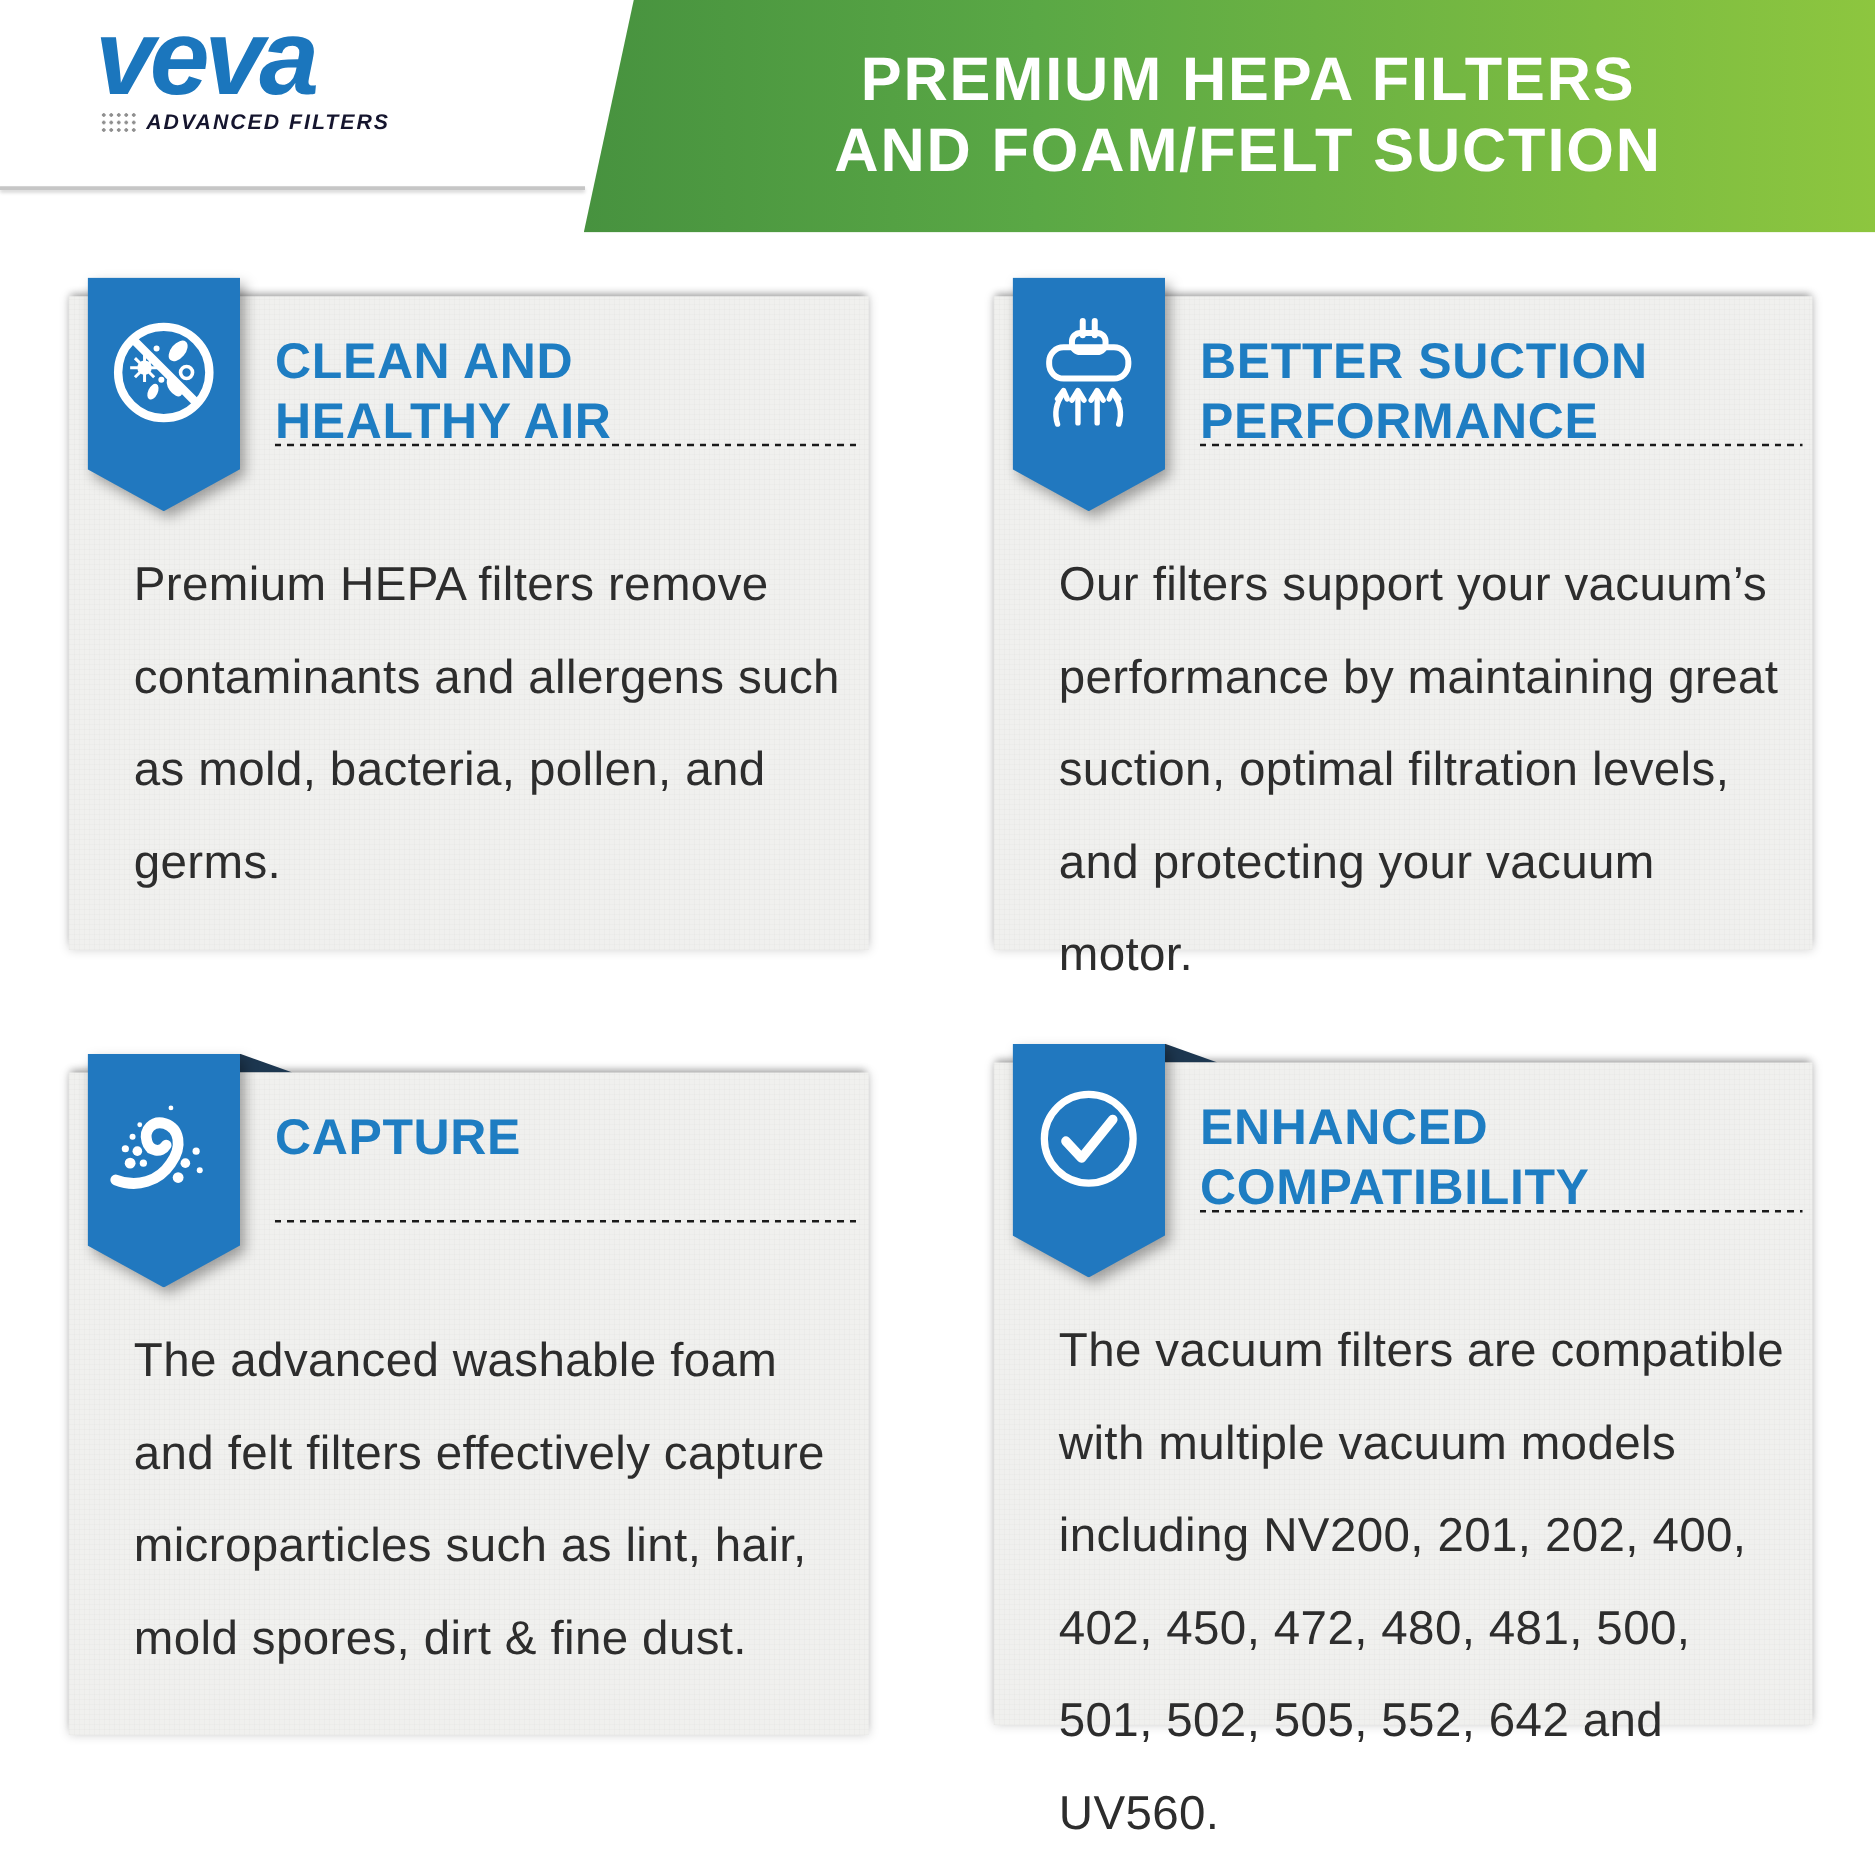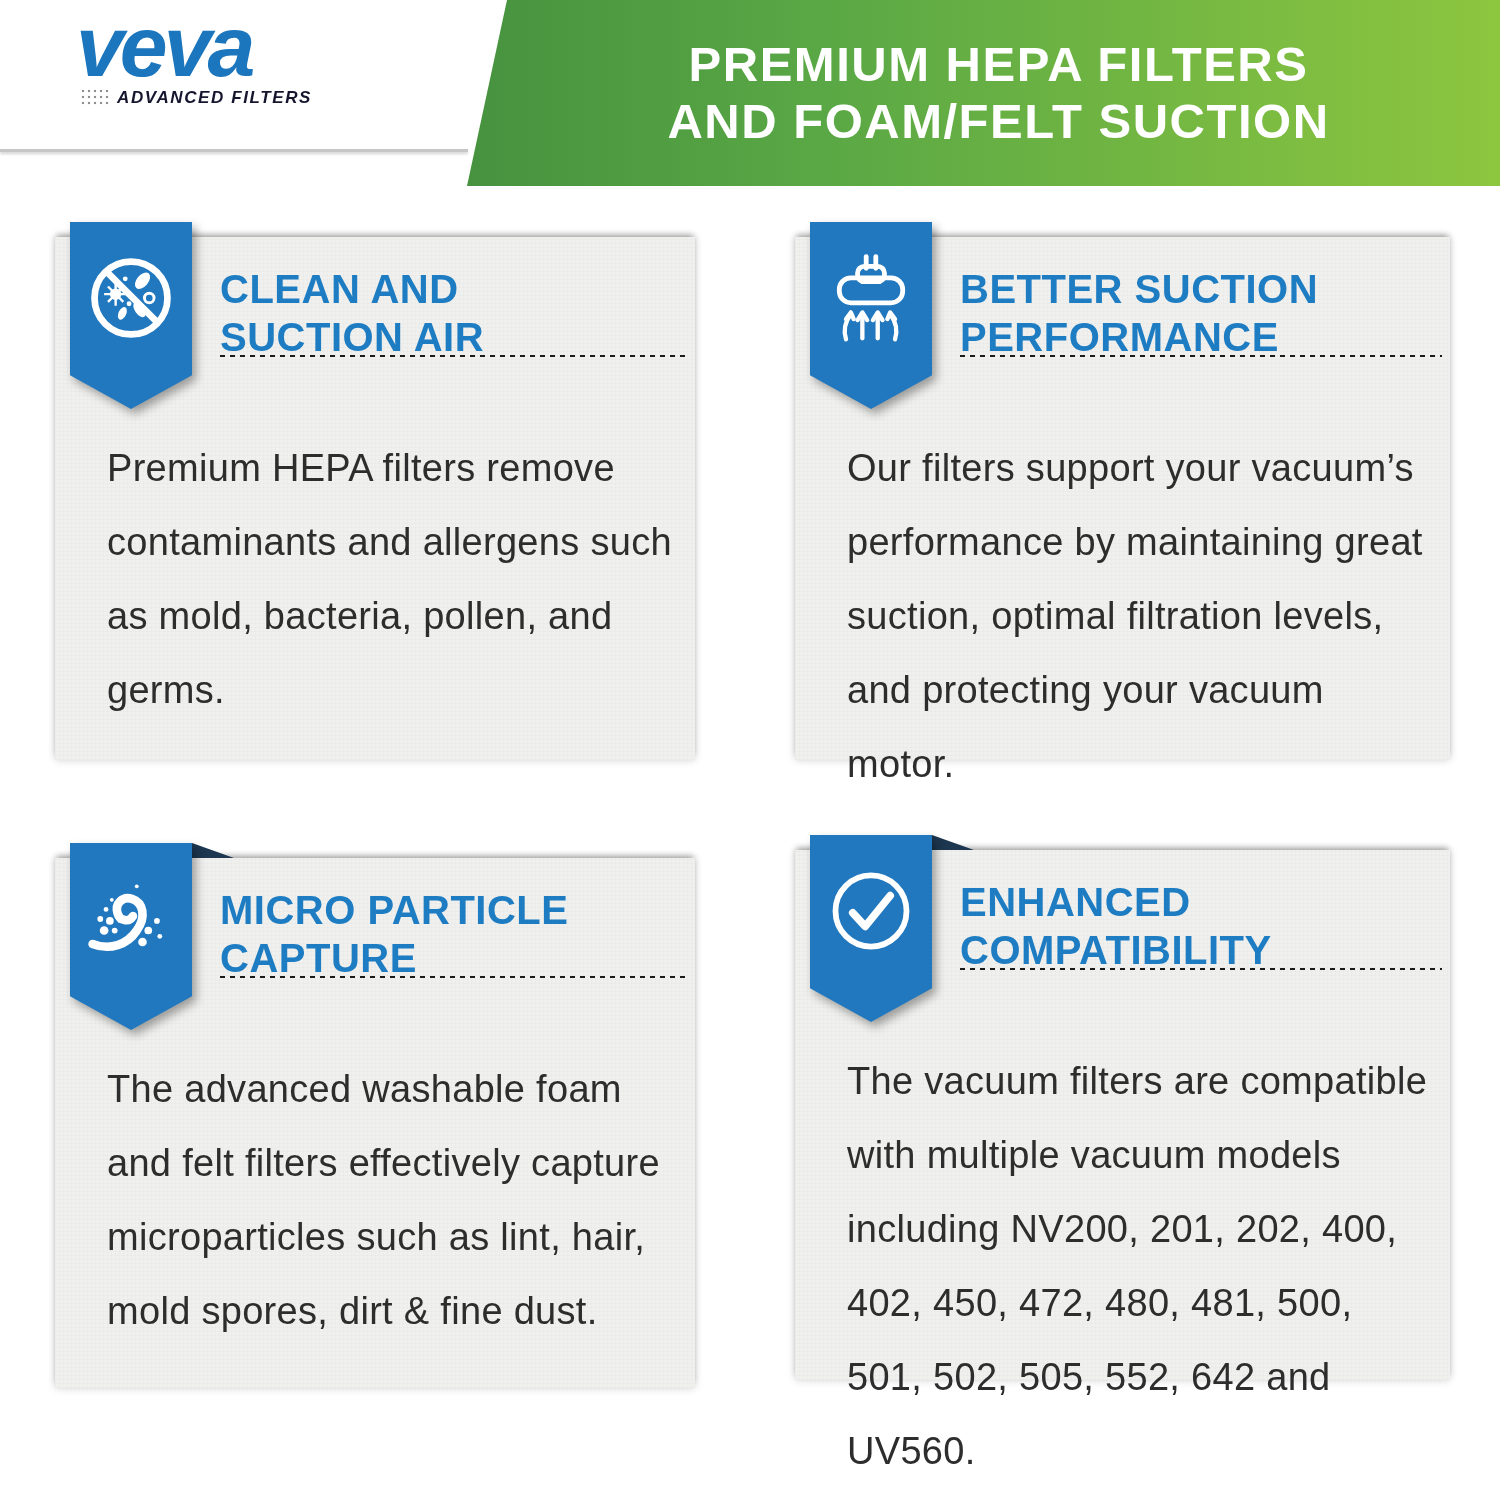--- a/index.html
+++ b/index.html
@@ -6,21 +6,21 @@
   body{
     width:1500px;height:1500px;position:relative;background:#ffffff;
     font-family:"Liberation Sans", sans-serif;overflow:hidden;
   }
   
   .logo{position:absolute;left:76px;top:4px;}
   .logo-word{
     font-style:italic;font-weight:bold;font-size:86px;line-height:84px;
     color:#1b76bd;letter-spacing:-4px;
   }
-  .logo-tagline{display:flex;gap:7px;margin-top:0px;margin-left:4px;}
+  .logo-tagline{display:flex;align-items:center;gap:7px;margin-top:0px;margin-left:4px;}
   .halftone{
     width:30px;height:18px;flex:0 0 auto;
     background-image:radial-gradient(circle,#8f8f8f 1.3px,transparent 1.6px);
     background-size:6px 6px;
   }
   .tagline-text{
     font-style:italic;font-weight:bold;font-size:17px;letter-spacing:1.6px;
     color:#15152e;white-space:nowrap;
   }
   .header-rule{
@@ -115,21 +115,21 @@
           <line x1="26" y1="38" x2="42" y2="54"></line>
           <line x1="42" y1="38" x2="26" y2="54"></line>
           <circle cx="69" cy="50" r="5" fill="none" stroke-width="3"></circle>
         </g>
         <line x1="24" y1="22" x2="78" y2="76" stroke="#fff" stroke-width="7"></line>
       </svg>
     </div>
   </div>
   <div class="card-title">
     <div>CLEAN AND</div>
-    <div>SUCTION AIR</div>
+    <div>HEALTHY AIR</div>
   </div>
   <div class="title-rule"></div>
   <div class="card-body">Premium HEPA filters remove contaminants and allergens such as mold, bacteria, pollen, and germs.</div>
 </div>
 
 <div class="card card-2">
 
   <div class="ribbon-wrap">
     <div class="ribbon">
       <svg viewBox="0 0 100 100" fill="none" stroke="#fff" stroke-linecap="round" stroke-linejoin="round">
@@ -173,21 +173,20 @@
           <circle cx="56" cy="16" r="2"></circle>
           <circle cx="68" cy="62" r="4"></circle>
           <circle cx="77" cy="52" r="3"></circle>
           <circle cx="62" cy="74" r="4.5"></circle>
           <circle cx="80" cy="68" r="2.5"></circle>
         </g>
       </svg>
     </div>
   </div>
   <div class="card-title">
-    <div>MICRO PARTICLE</div>
     <div>CAPTURE</div>
   </div>
   <div class="title-rule"></div>
   <div class="card-body">The advanced washable foam and felt filters effectively capture microparticles such as lint, hair, mold spores, dirt &amp; fine dust.</div>
 </div>
 
 <div class="card card-4 has-fold">
   <div class="fold"></div>
   <div class="ribbon-wrap">
     <div class="ribbon">

